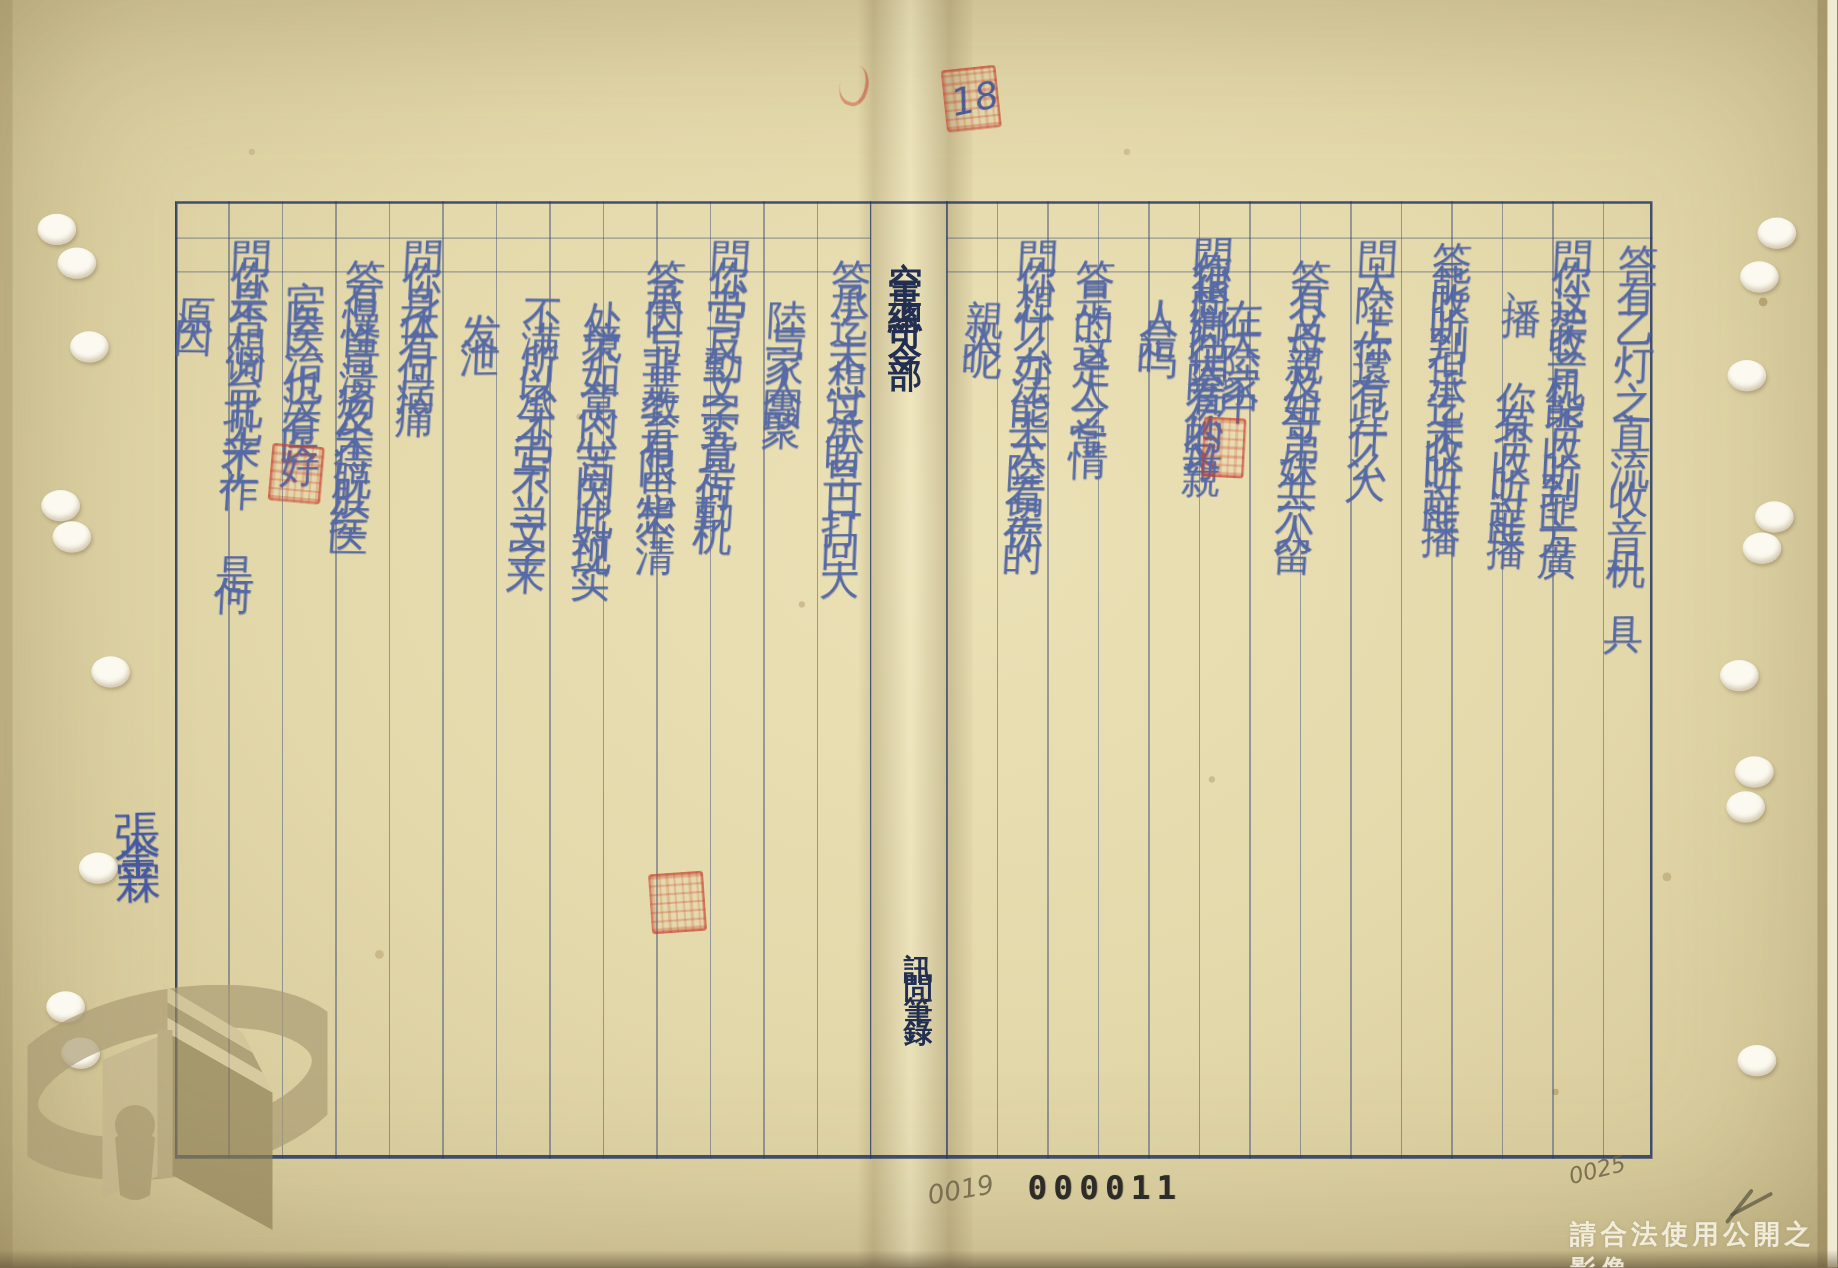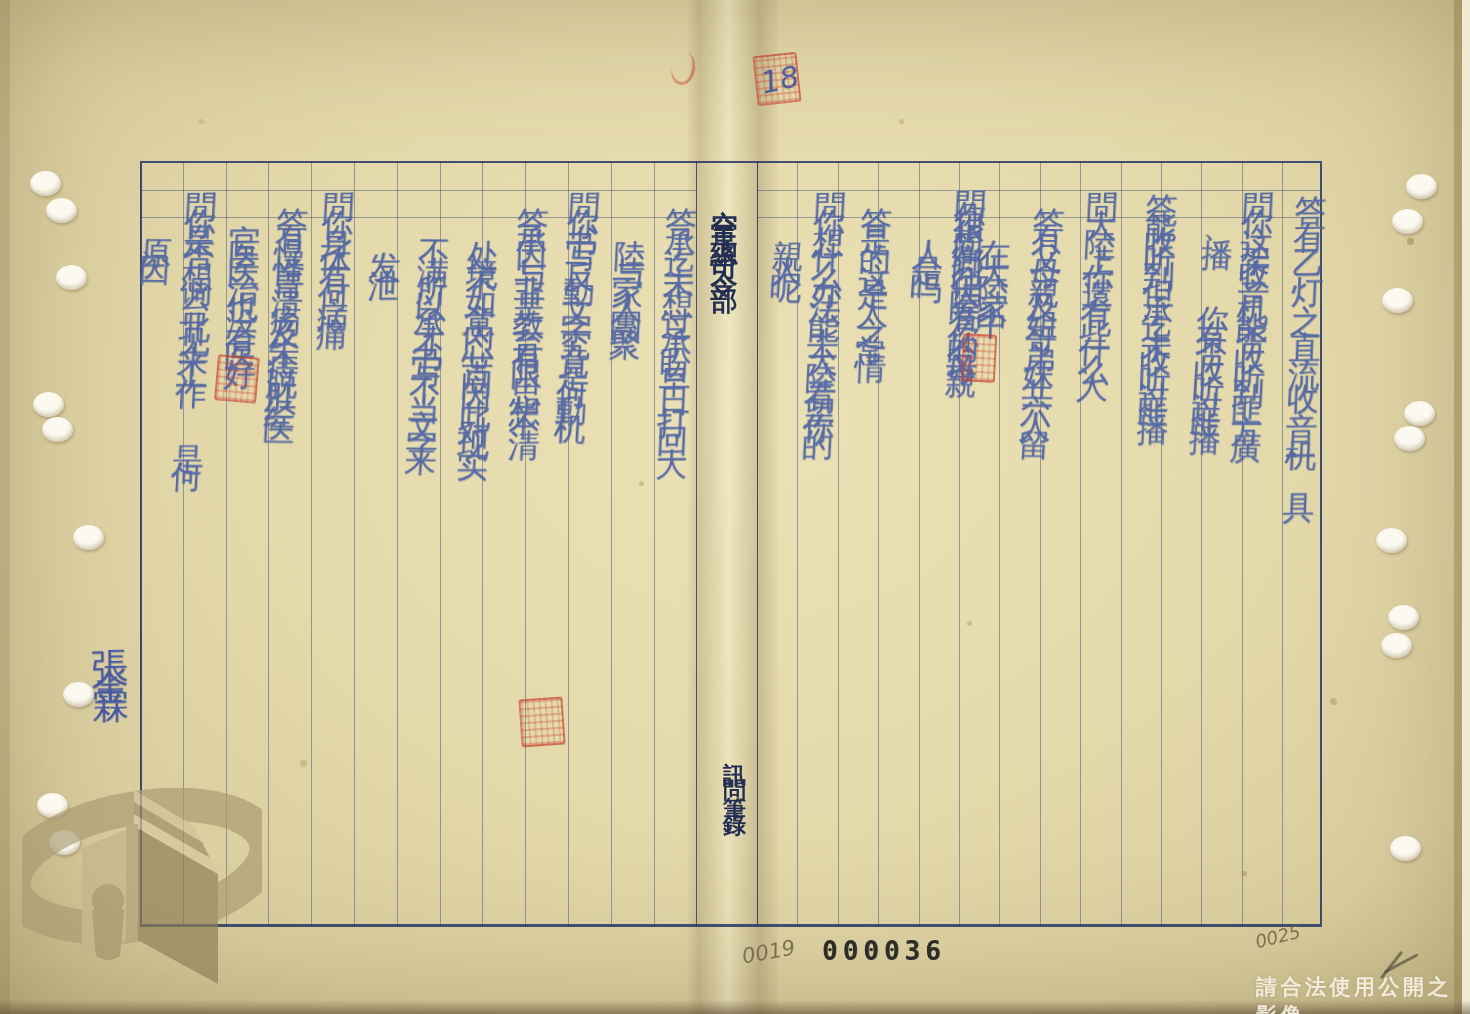--- a/index.html
+++ b/index.html
@@ -155,21 +155,21 @@
       <div class="hole" style="left: 1392px; top: 209px;"></div>
       <div class="hole" style="left: 1382px; top: 288px;"></div>
       <div class="hole" style="left: 1404px; top: 401px;"></div>
       <div class="hole" style="left: 1394px; top: 426px;"></div>
       <div class="hole" style="left: 1376px; top: 528px;"></div>
       <div class="hole" style="left: 1388px; top: 605px;"></div>
       <div class="hole" style="left: 1381px; top: 633px;"></div>
       <div class="hole" style="left: 1390px; top: 836px;"></div>
     </div>
 
-  <div id="page-stamp">000036</div>
+  <div id="page-stamp">000011</div>
   <div class="pencil" id="pencil-0019">0019</div>
   <div class="pencil" id="pencil-0025">0025</div>
   <div class="xline" id="x1"></div>
   <div class="xline" id="x2"></div>
 
   <svg id="archives-logo" width="240" height="226" viewBox="0 0 240 226">
     <g opacity="0.8">
       <ellipse cx="118" cy="78" rx="128" ry="58" fill="none" stroke="#ab9c74" stroke-width="34" transform="rotate(-10 118 78)"></ellipse>
       <polygon points="112,38 196,86 196,196 112,150" fill="#8f8057"></polygon>
       <polygon points="112,38 60,60 60,170 112,150" fill="#c3b58d"></polygon>

